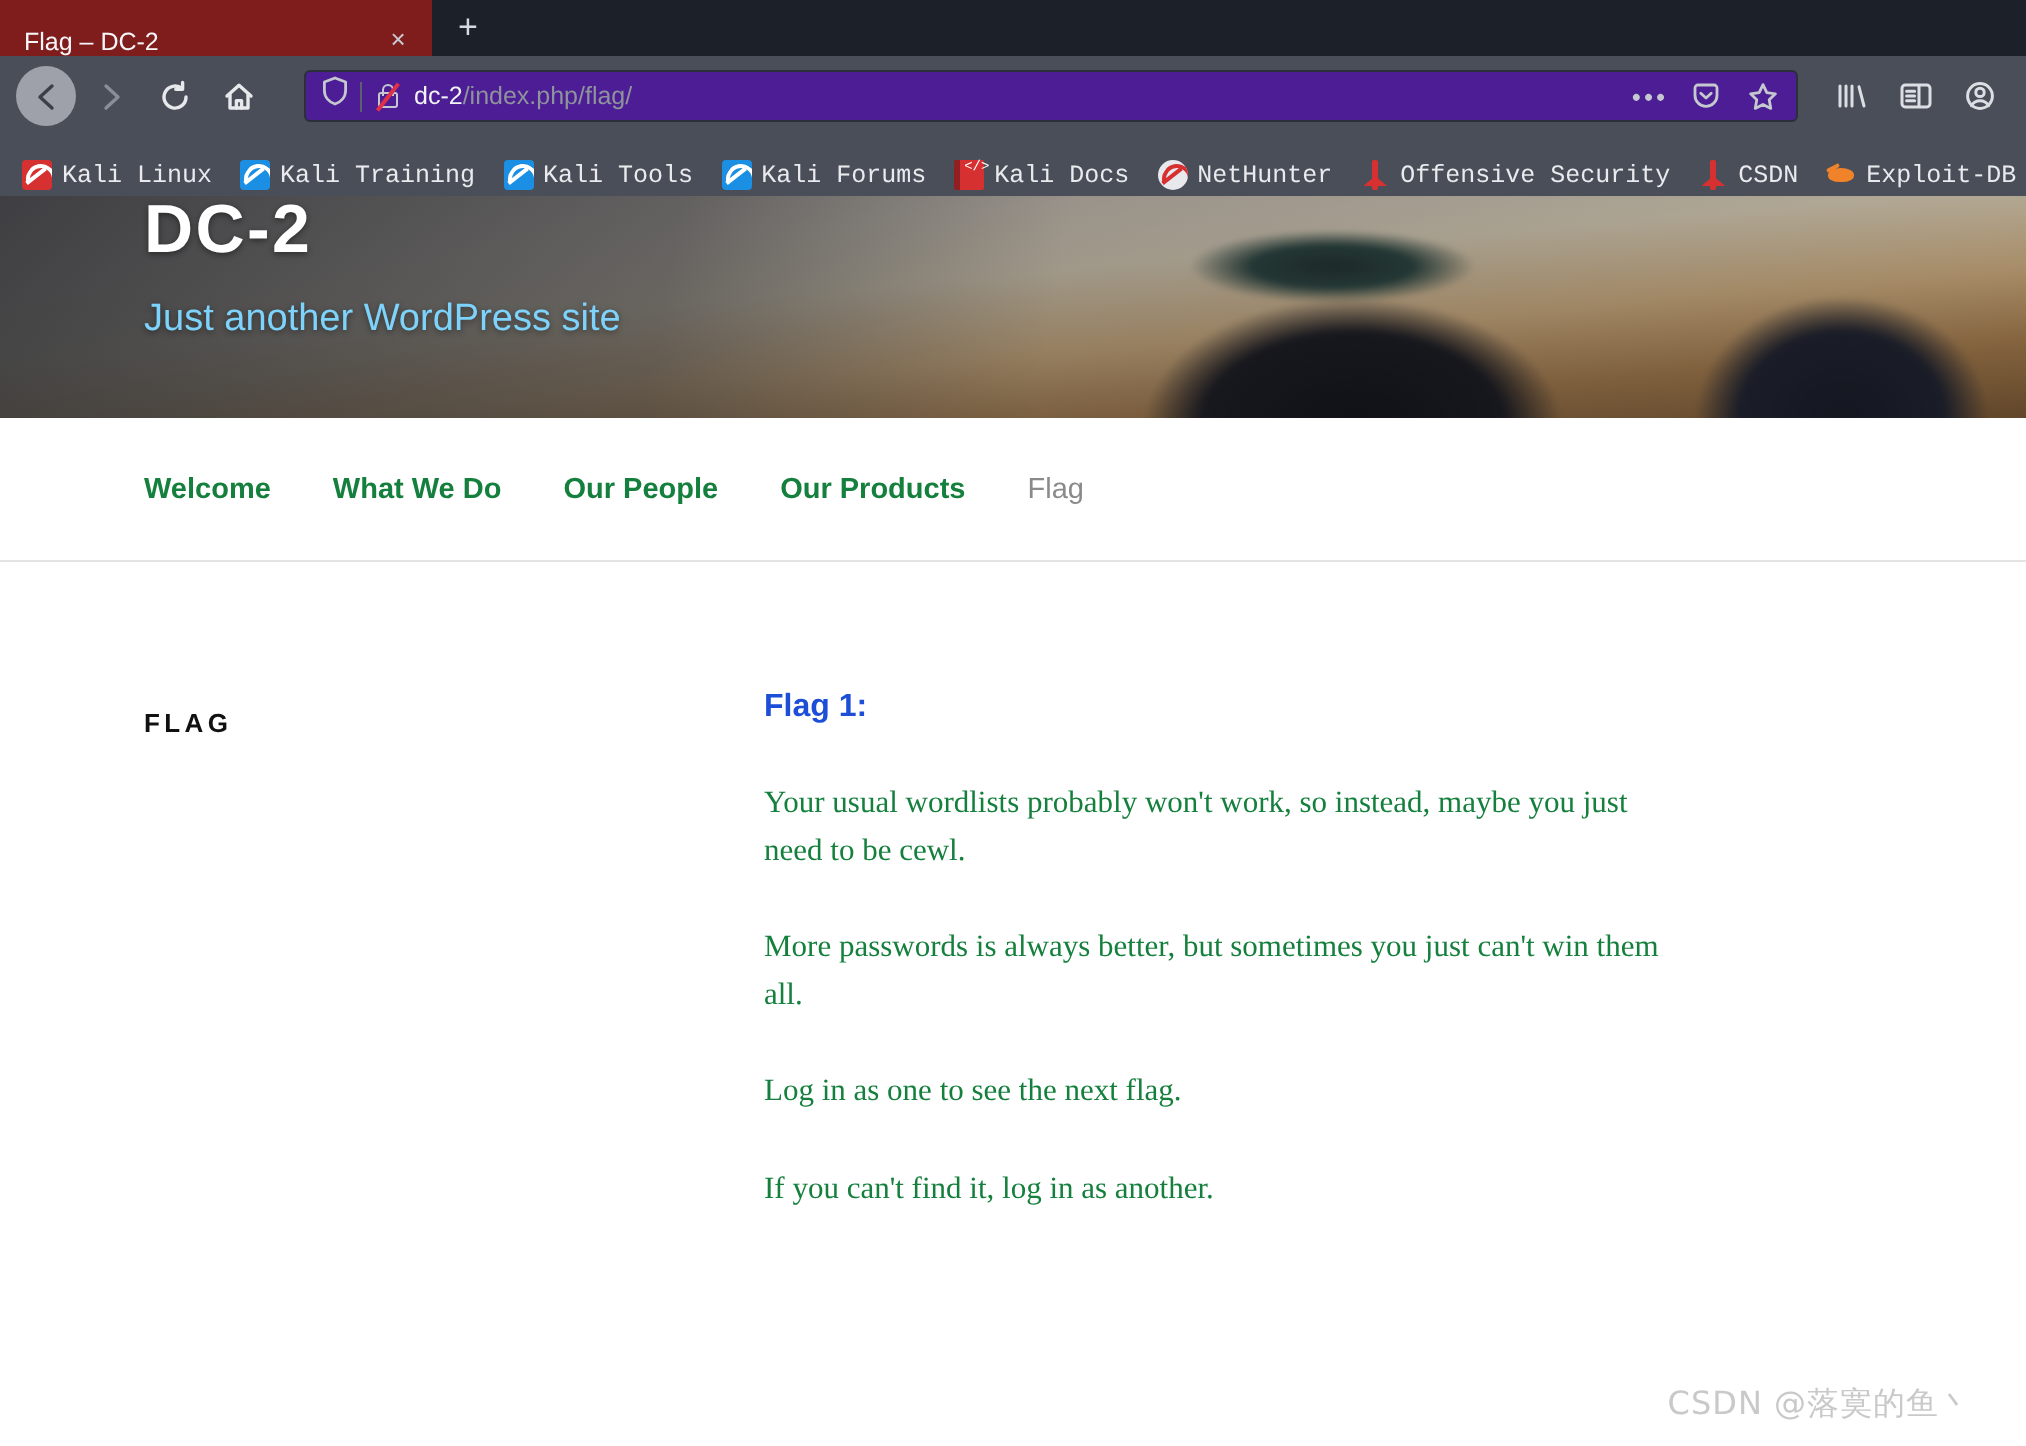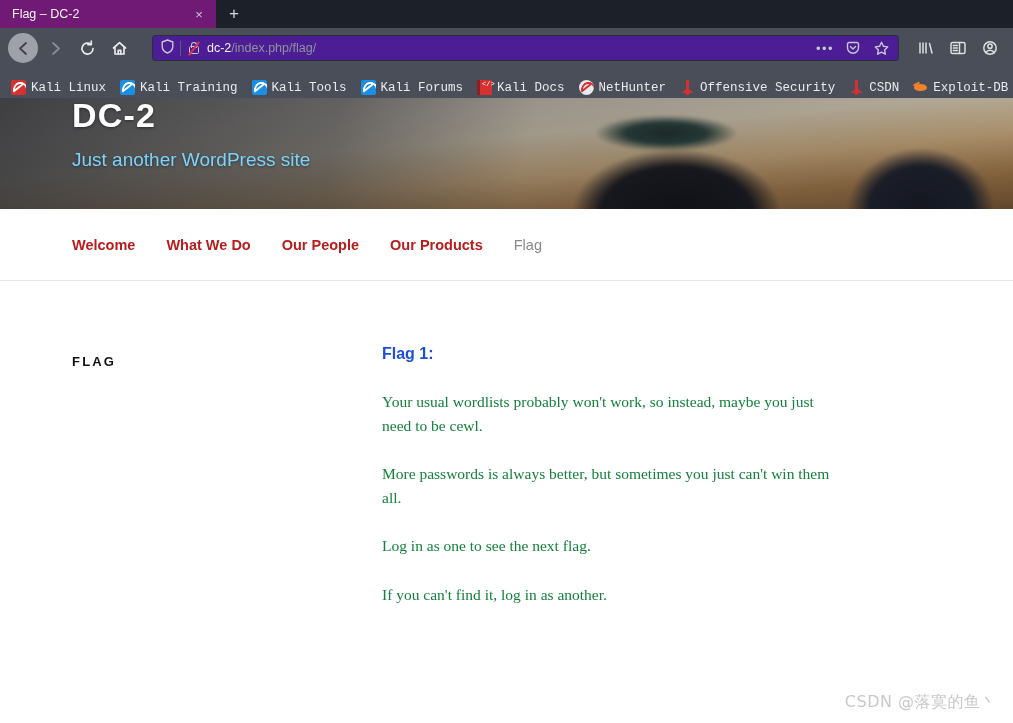--- a/index.html
+++ b/index.html
@@ -11,21 +11,21 @@
 
   
   .browser { width:1013px; height:723px; display:flex; flex-direction:column; }
 
   
   .tabstrip {
     height:28px; background:#1c2028; display:flex; align-items:flex-end;
     flex:0 0 28px; position:relative;
   }
   .tab {
-    height:28px; width:216px; background:#701a75; display:flex; align-items:center;
+    height:28px; width:216px; background:#7f1d1d; display:flex; align-items:flex-end;
     padding:0 8px 0 12px; position:relative;
   }
   .tab-title {
     flex:1; color:#f6f6f8; font-size:12.5px; white-space:nowrap;
     overflow:hidden; text-overflow:ellipsis;
   }
   .tab-close {
     width:18px; height:18px; display:flex; align-items:center; justify-content:center;
     color:#c8cbd2; font-size:13px; line-height:1; flex:0 0 18px;
   }
@@ -194,21 +194,21 @@
     color:#7dd3fc; font-size:19px; margin-top:17px;
     text-shadow:0 1px 3px rgba(0,0,0,.45);
   }
 
   
   .sitenav {
     height:72px; background:#ffffff; border-bottom:1px solid #e4e4e4;
     display:flex; align-items:center; padding-left:72px; gap:0;
   }
   .navitem {
-    font-size:14.5px; font-weight:bold; color:#b91c1c; padding:0 29px 0 0;
+    font-size:14.5px; font-weight:bold; color:#15803d; padding:0 29px 0 0;
     margin-right:2px; white-space:nowrap;
   }
   .navitem:first-child { }
   .navitem.current { color:#8a8a8a; font-weight:normal; }
 
   
   .main {
     display:flex; padding:64px 0 0 0; background:#ffffff;
   }
   .col-label {
@@ -221,21 +221,21 @@
   .col-body { flex:1; padding-right:58px; max-width:520px; }
   .entry-title {
     font-size:16px; font-weight:bold; color:#1d4ed8; margin-bottom:27px;
   }
   .entry-p {
     font-size:15.5px; color:#15803d; line-height:1.52; margin-bottom:25px;font-family:Liberation Serif, serif;
   }
 
   
   .watermark {
-    position:absolute; right:16px; bottom:10px;
+    position:absolute; right:27px; bottom:10px;
     font-size:16px; color:#c9c9c9; letter-spacing:.5px;
     font-family:"DejaVu Sans", sans-serif; white-space:nowrap;
   }
 </style>
 </head>
 <body>
 
 <div class="browser">
 
   <div class="tabstrip">

